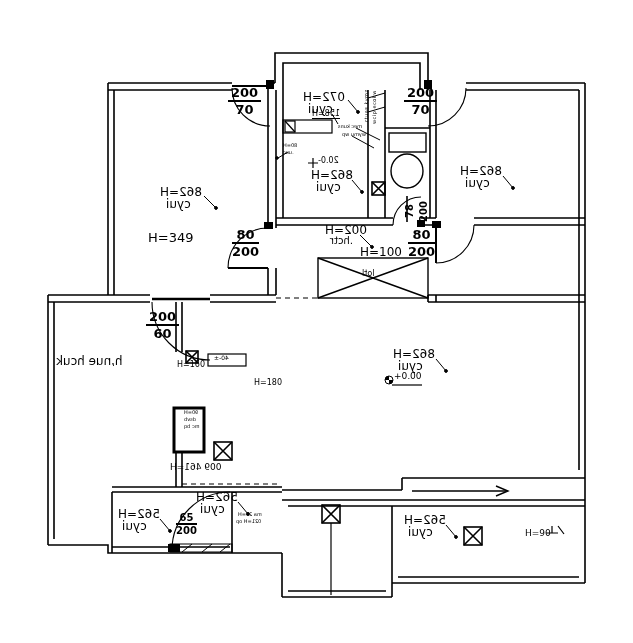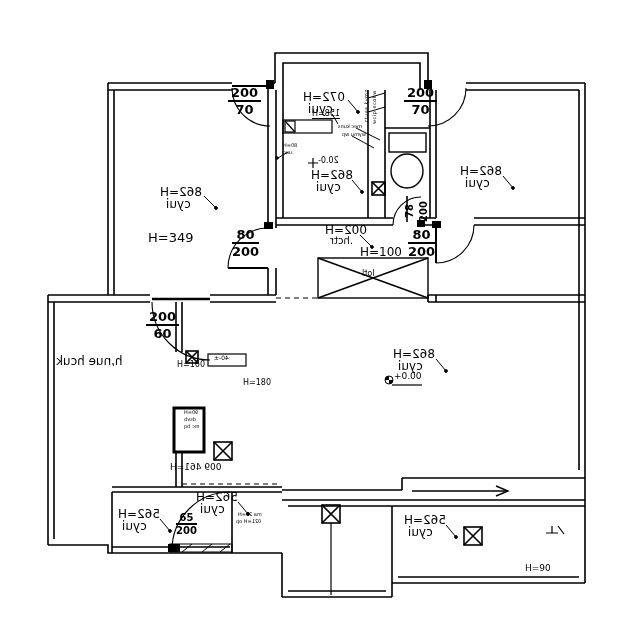--- a/index.html
+++ b/index.html
@@ -209,37 +209,37 @@
 <div class="lbl f12" style="left:360px;top:246px;">H=100</div>
 <div class="lbl f8 mir" style="left:362px;top:270px;">lotl</div>
 
 <div class="lbl f12 mir" style="left:393px;top:348px;">862=H</div>
 <div class="lbl f12 mir" style="left:398px;top:360px;">cyui</div>
 <div class="lbl f9 mir" style="left:394px;top:372px;">00.0+</div>
 
 <div class="lbl f12 mir" style="left:56px;top:355px;">h,nue hcuk</div>
 <div class="lbl f8" style="left:177px;top:361px;">H=160</div>
 <div class="lbl f6 mir" style="left:214px;top:355px;">40-±</div>
-<div class="lbl f8" style="left:243px;top:379px;">H=180</div>
+<div class="lbl f8" style="left:254px;top:379px;">H=180</div>
 <div class="lbl f5 mir" style="left:184px;top:410px;">90=H</div>
 <div class="lbl f5 mir" style="left:184px;top:417px;">dsvb</div>
 <div class="lbl f5 mir" style="left:184px;top:424px;">mc bq</div>
 <div class="lbl f9 mir" style="left:170px;top:463px;">009 461=H</div>
 
 <div class="lbl f12 mir" style="left:118px;top:508px;">562=H</div>
 <div class="lbl f12 mir" style="left:122px;top:520px;">cyui</div>
 
 <div class="lbl f12 mir" style="left:196px;top:491px;">562=H</div>
 <div class="lbl f12 mir" style="left:200px;top:503px;">cyui</div>
 <div class="lbl f5 mir" style="left:238px;top:512px;">ma 25=H</div>
 <div class="lbl f5 mir" style="left:236px;top:519px;">021=H op</div>
 
 <div class="lbl f12 mir" style="left:404px;top:514px;">562=H</div>
 <div class="lbl f12 mir" style="left:408px;top:526px;">cyui</div>
-<div class="lbl f9" style="left:525px;top:529px;margin-top:35px;">H=90</div>
+<div class="lbl f9" style="left:525px;top:529px;">H=90</div>
 
 <div class="vent mir" style="left:363px;top:122px;">rtuas kymz</div>
 <div class="vent mir" style="left:371px;top:124px;">wcip ecokw</div>
 <div class="lbl f5 mir" style="left:283px;top:143px;">80=H</div>
 <div class="lbl f5 mir" style="left:283px;top:150px;">.uuc</div>
 <div class="lbl f5 mir" style="left:338px;top:124px;">mec kuns</div>
 <div class="lbl f5 mir" style="left:342px;top:132px;">wymu wp</div>
 
 </div>
 

